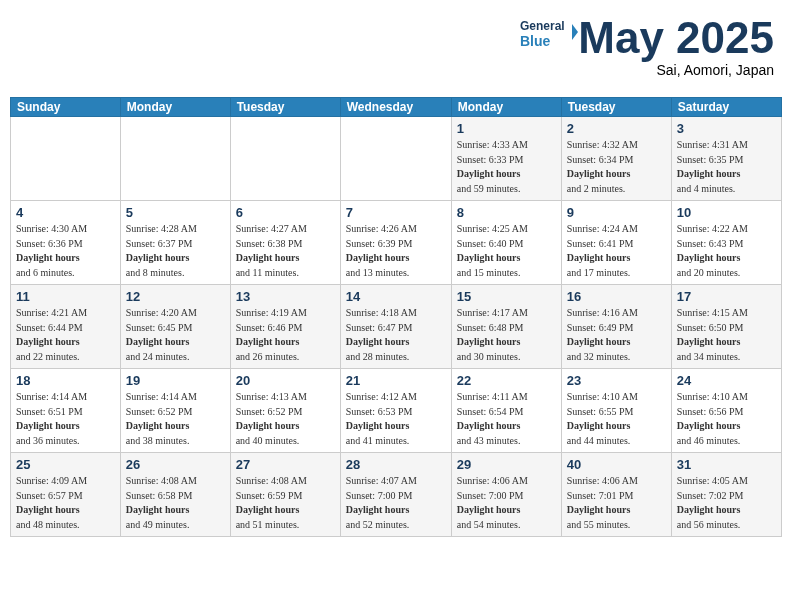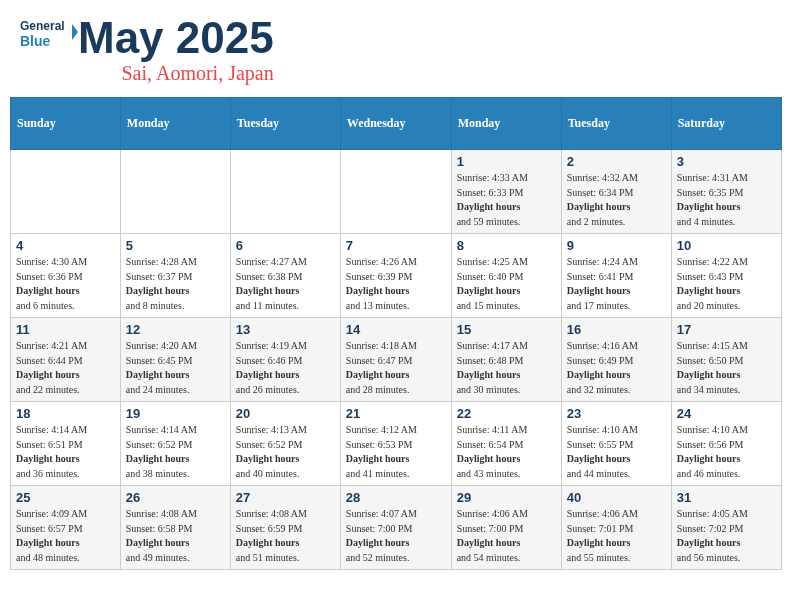--- a/index.html
+++ b/index.html
@@ -5,58 +5,56 @@
     * { box-sizing: border-box; margin: 0; padding: 0; }
     body {
       font-family: Arial, sans-serif;
       background: #fff;
       width: 792px;
       min-height: 612px;
       padding: 10px;
     }
     .header {
       display: flex;
-      justify-content: flex-start;
+      justify-content: flex-end;
       align-items: flex-start;
-      margin-bottom: 8px;
+      margin-bottom: 15px;
       padding: 4px 8px;
     }
     .logo {
       display: flex;
       align-items: center;
       gap: 4px;
     }
     .title-block {
       text-align: right;
     }
     .month-title {
       font-size: 44px;
       font-weight: bold;
       color: #1a3a5c;
       line-height: 1.1;
     }
     .location {
-      font-size: 20px;
-      color: #ef4444;
-      font-family: Liberation Serif, serif;
+      font-size: 14px;
+      color: #000000;
     }
     table {
       width: 100%;
       border-collapse: collapse;
       font-size: 10.5px;
     }
     thead tr th {
       background-color: #2980b9;
       color: #fff;
       font-weight: bold;
       text-align: left;
-      padding: 18px 6px;
+      padding: 2px 6px;
       border: 1px solid #2471a3;
       font-size: 12px;
-      font-family: Liberation Serif, serif;
     }
     tbody tr td {
       border: 1px solid #ccc;
       vertical-align: top;
       padding: 4px 5px;
       width: 113px;
       min-height: 70px;
       background: #fff;
     }
     tbody tr:nth-child(odd) td {

